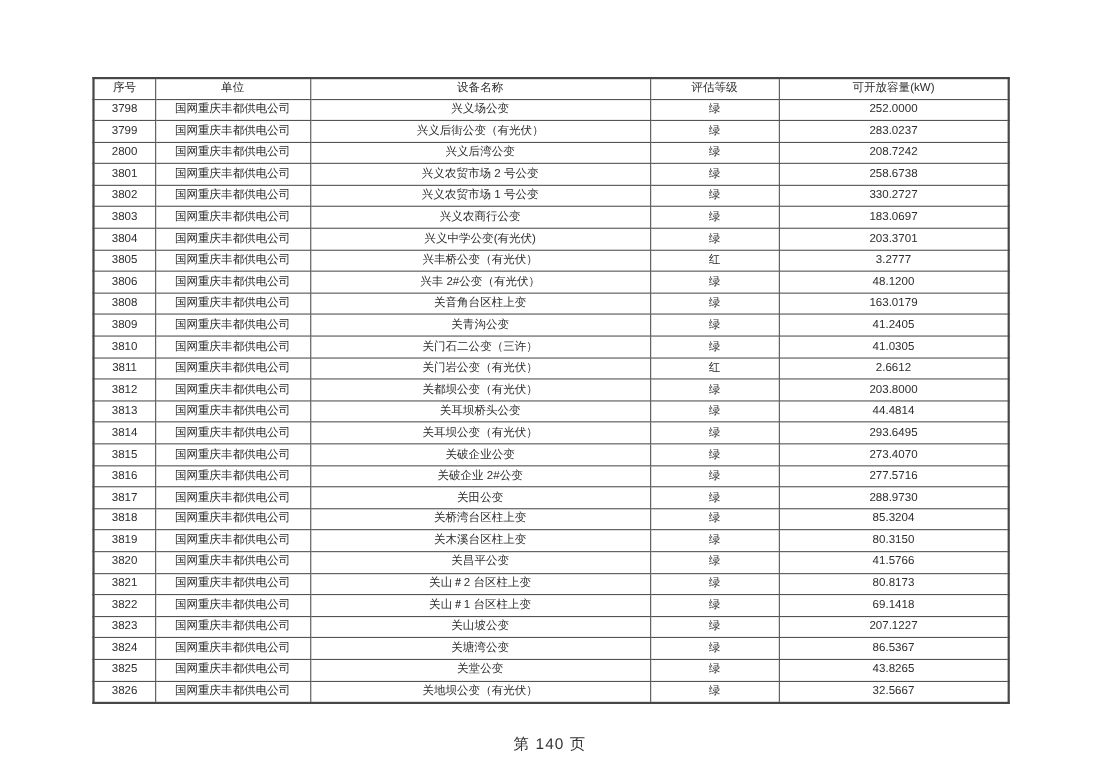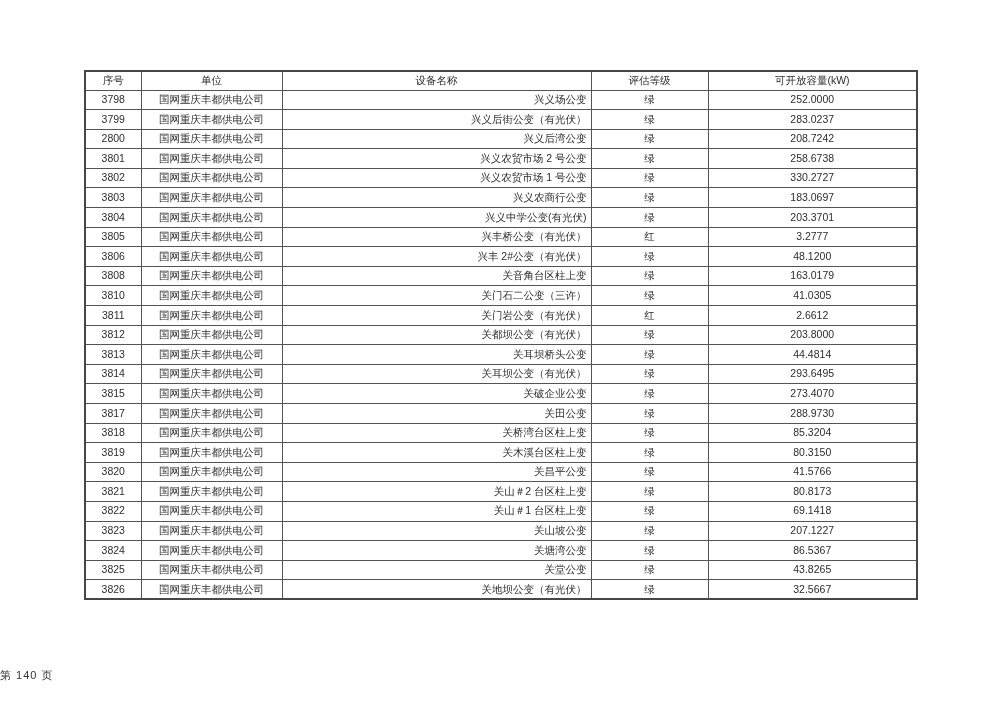--- a/index.html
+++ b/index.html
@@ -36,28 +36,28 @@
     font-size: 10.5px;
     line-height: 1.1;
     padding: 0 4px;
     overflow: hidden;
     white-space: nowrap;
     color: #2d2d2d;
   }
   .doc-table thead tr { height: 19px; }
   .doc-table tbody tr { height: 19.6px; }
   .cell-center { text-align: center; }
-  .cell-left   { text-align: right; padding-left: 7px; }
+  .cell-left   { text-align: center; padding-left: 7px; }
   .page-footer {
     position: absolute;
     left: 0;
     top: 668px;
     width: 1000px;
-    text-align: left;
-    font-size: 11px;
+    text-align: center;
+    font-size: 14px;
     color: #333333;
     letter-spacing: 1px;
   }
 </style>
 </head>
 <body>
 
 <div class="page">
 
   <table class="doc-table">
@@ -142,20 +142,27 @@
           <td class="cell-center">48.1200</td>
         </tr>
         <tr>
           <td class="cell-center">3808</td>
           <td class="cell-center">国网重庆丰都供电公司</td>
           <td class="cell-left">关音角台区柱上变</td>
           <td class="cell-center">绿</td>
           <td class="cell-center">163.0179</td>
         </tr>
         <tr>
+          <td class="cell-center">3809</td>
+          <td class="cell-center">国网重庆丰都供电公司</td>
+          <td class="cell-left">关青沟公变</td>
+          <td class="cell-center">绿</td>
+          <td class="cell-center">41.2405</td>
+        </tr>
+        <tr>
           <td class="cell-center">3810</td>
           <td class="cell-center">国网重庆丰都供电公司</td>
           <td class="cell-left">关门石二公变（三许）</td>
           <td class="cell-center">绿</td>
           <td class="cell-center">41.0305</td>
         </tr>
         <tr>
           <td class="cell-center">3811</td>
           <td class="cell-center">国网重庆丰都供电公司</td>
           <td class="cell-left">关门岩公变（有光伏）</td>
@@ -184,20 +191,27 @@
           <td class="cell-center">293.6495</td>
         </tr>
         <tr>
           <td class="cell-center">3815</td>
           <td class="cell-center">国网重庆丰都供电公司</td>
           <td class="cell-left">关破企业公变</td>
           <td class="cell-center">绿</td>
           <td class="cell-center">273.4070</td>
         </tr>
         <tr>
+          <td class="cell-center">3816</td>
+          <td class="cell-center">国网重庆丰都供电公司</td>
+          <td class="cell-left">关破企业 2#公变</td>
+          <td class="cell-center">绿</td>
+          <td class="cell-center">277.5716</td>
+        </tr>
+        <tr>
           <td class="cell-center">3817</td>
           <td class="cell-center">国网重庆丰都供电公司</td>
           <td class="cell-left">关田公变</td>
           <td class="cell-center">绿</td>
           <td class="cell-center">288.9730</td>
         </tr>
         <tr>
           <td class="cell-center">3818</td>
           <td class="cell-center">国网重庆丰都供电公司</td>
           <td class="cell-left">关桥湾台区柱上变</td>

